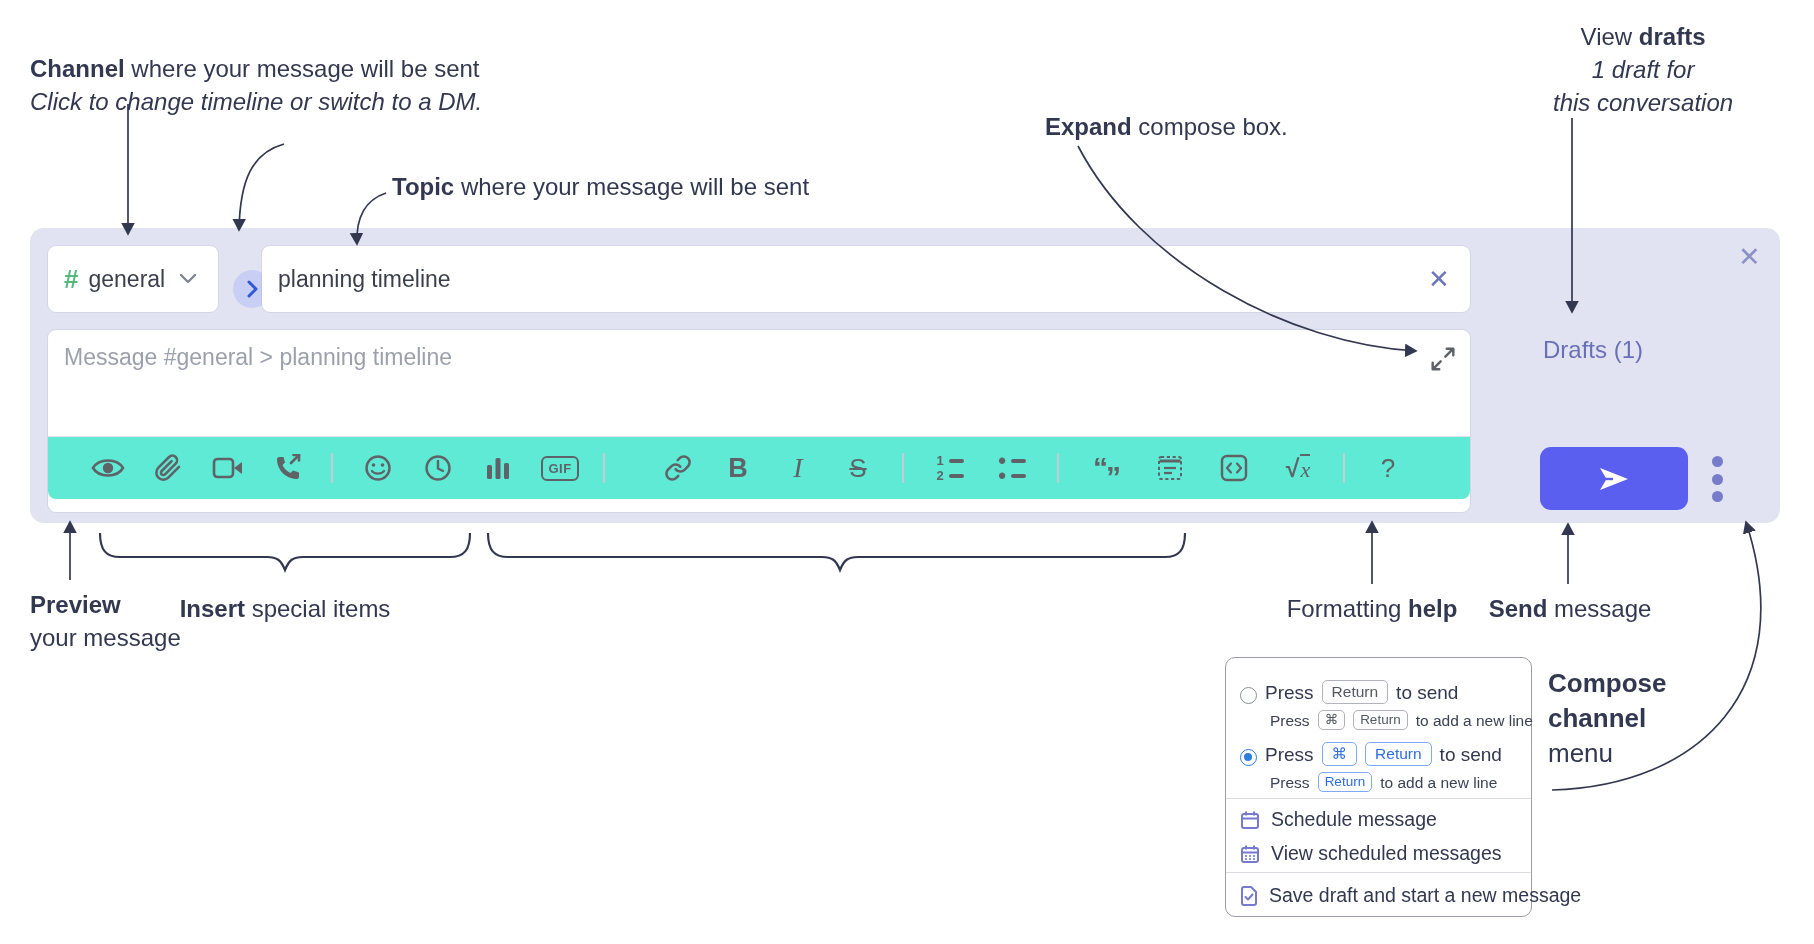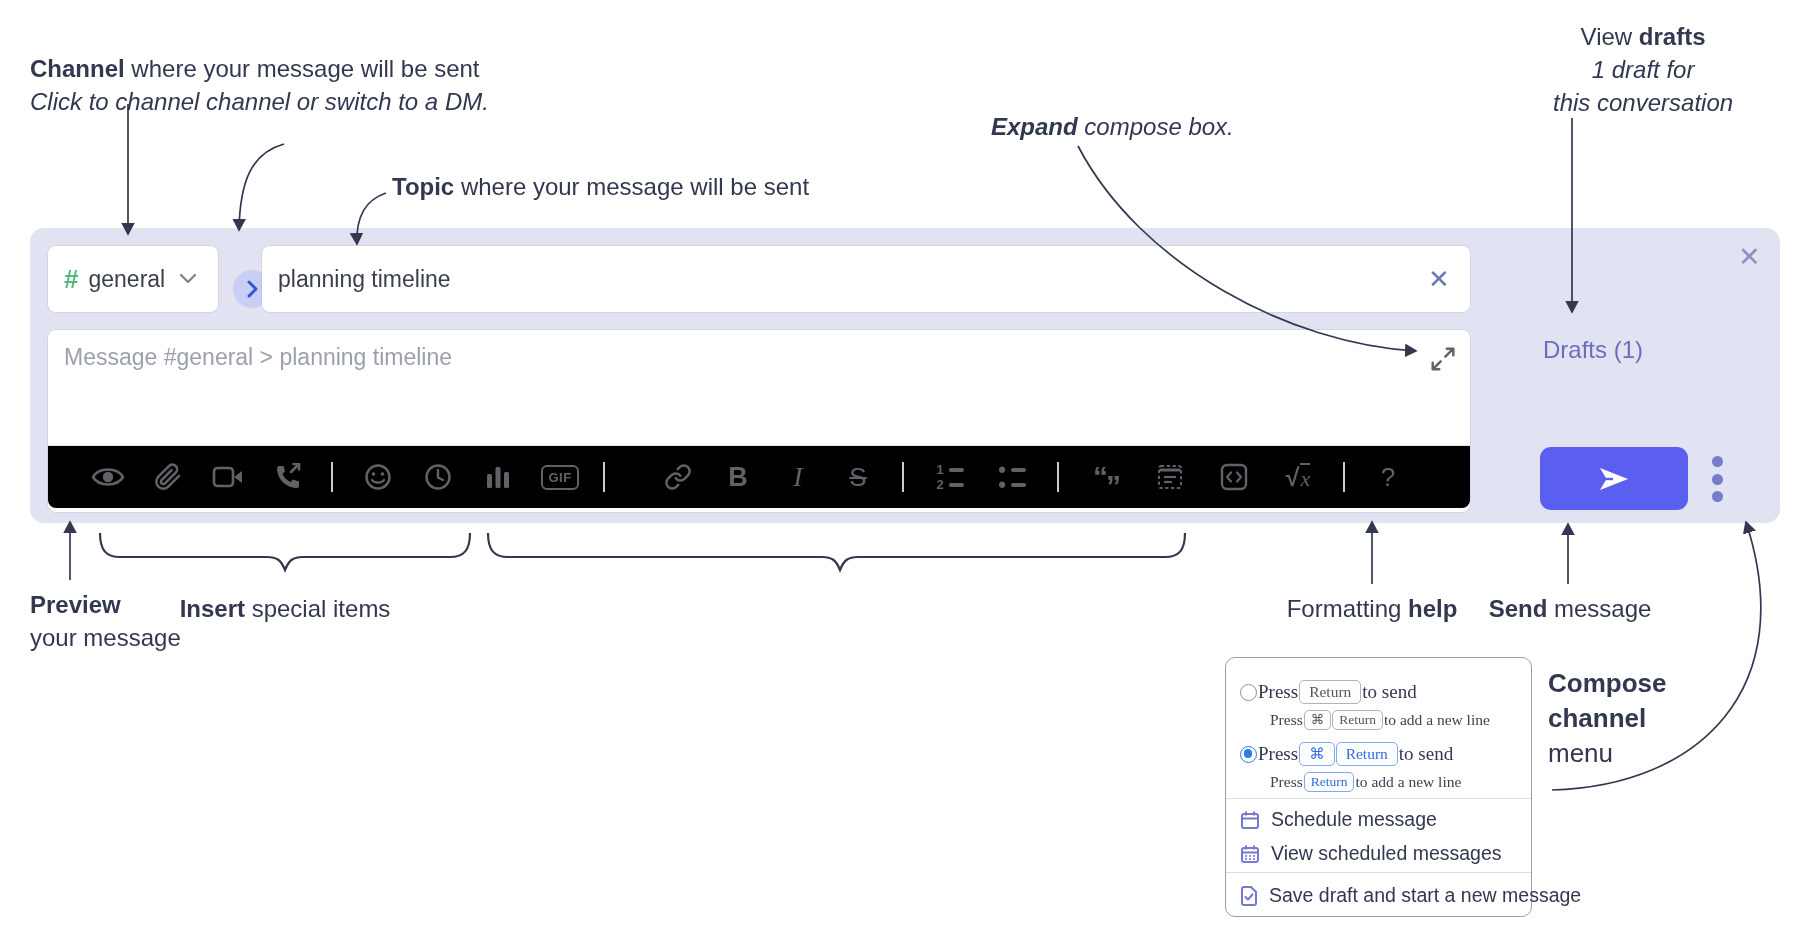--- a/index.html
+++ b/index.html
@@ -24,21 +24,21 @@
   #topic-input{position:absolute;left:232px;top:18px;width:1208px;height:66px;border:none;outline:none;
                font-family:"Liberation Sans",sans-serif;font-size:23px;color:#3a3f4b;padding:0 60px 0 16px;box-sizing:border-box;}
   #topic-clear{position:absolute;left:1398px;top:36px;font-size:26px;color:#6b77b9;cursor:pointer;line-height:30px;}
   #close-x{position:absolute;left:1708px;top:14px;font-size:27px;color:#8b91c7;cursor:pointer;line-height:30px;}
   #msgwrap{position:absolute;left:18px;top:102px;width:1422px;height:182px;}
   #msg-input{display:block;width:100%;height:118px;border:none;outline:none;resize:none;box-sizing:border-box;
              padding:14px 50px 0 16px;font-family:"Liberation Sans",sans-serif;font-size:23px;color:#3a3f4b;
              background:transparent;}
   #msg-input::placeholder{color:#9ba0ac;}
   #expand-btn{position:absolute;right:12px;top:14px;cursor:pointer;}
-  #toolbar{position:absolute;left:0;bottom:4px;width:100%;height:62px;background:#000000;
+  #toolbar{position:absolute;left:0;bottom:13px;width:100%;height:62px;background:#5eead4;
            border-radius:0 0 8px 8px;border-top:1px solid #e2e3ea;}
   .ticon{position:absolute;top:0;height:62px;display:flex;align-items:center;justify-content:center;
          width:44px;margin-left:-22px;color:#5f6368;cursor:pointer;}
   .tdiv{position:absolute;top:16px;width:2px;height:30px;background:#c9cbd4;margin-left:-1px;}
   .tb-b{font-weight:700;font-size:27px;}
   .tb-i{font-style:italic;font-family:"Liberation Serif",serif;font-size:28px;}
   .tb-s{font-size:26px;text-decoration:line-through;}
   .tb-q{font-size:30px;font-weight:700;letter-spacing:-2px;}
   .tb-help{font-size:26px;}
   .gifbox{border:2.4px solid #5f6368;border-radius:6px;font-size:13px;font-weight:700;padding:3px 5px;letter-spacing:0.5px;}
@@ -50,47 +50,47 @@
   .mathr{font-size:25px;font-weight:700;}
   #drafts-link{position:absolute;left:1513px;top:108px;font-size:24px;color:#6a70b8;cursor:pointer;}
   #send-btn{position:absolute;left:1510px;top:219px;width:148px;height:63px;background:#5b5ff0;border:none;
             border-radius:11px;display:flex;align-items:center;justify-content:center;cursor:pointer;}
   #compose-options-btn{position:absolute;left:1672px;top:226px;width:30px;height:50px;display:flex;
             flex-direction:column;align-items:center;justify-content:space-between;cursor:pointer;padding:2px 0;box-sizing:border-box;}
   .dot{width:11px;height:11px;border-radius:50%;background:#767cc9;}
   
   #popup{position:absolute;left:1225px;top:657px;width:307px;height:260px;background:#fff;
          border:1.6px solid #9b9ea6;border-radius:10px;z-index:4;box-sizing:border-box;}
-  .prow{position:absolute;left:14px;display:flex;align-items:center;gap:1px;white-space:nowrap;font-family:Liberation Serif, serif;}
+  .prow{position:absolute;left:14px;display:flex;align-items:flex-end;gap:8px;white-space:nowrap;}
   .ptext{font-size:19px;color:#323850;}
   .psub{font-size:15.5px;color:#3c4254;}
   .radio{width:17px;height:17px;border-radius:50%;border:1.6px solid #8b8f98;box-sizing:border-box;background:#fff;cursor:pointer;}
   .radio.sel{border:1.6px solid #2e7de0;position:relative;}
   .radio.sel::after{content:"";position:absolute;left:2.6px;top:2.6px;width:8.5px;height:8.5px;border-radius:50%;background:#2e7de0;}
   .key{display:inline-block;border:1.2px solid #b0b3ba;border-radius:5px;color:#55595f;background:#fdfdfd;
        font-size:15.5px;padding:1px 9px;line-height:20px;}
   .key.small{font-size:13.5px;padding:0 6px;line-height:18px;}
   .key.blue{border-color:#7faaf5;color:#2e6fe0;}
   .pdivider{position:absolute;left:0;width:100%;height:1px;background:#dcdde2;}
   .pitem{position:absolute;left:14px;display:flex;align-items:center;gap:11px;font-size:19.5px;color:#323850;cursor:pointer;white-space:nowrap;}
   .picon{color:#7579cf;display:flex;}
 </style>
 </head>
 <body>
 
 <div id="stage">
 
   <div class="abs ann" style="left:30px;top:20px;margin-top:32px;">
     <div><b>Channel</b><span> where your message will be sent</span></div>
-    <div class="ital">Click to channel channel or switch to a DM.</div>
+    <div class="ital">Click to change timeline or switch to a DM.</div>
   </div>
   <div class="abs ann" style="left:392px;top:170px;">
     <b>Topic</b><span> where your message will be sent</span>
   </div>
-  <div class="abs ann" style="left:991px;top:110px;font-style:italic;">
+  <div class="abs ann" style="left:1045px;top:110px;">
     <b>Expand</b><span> compose box.</span>
   </div>
   <div class="abs ann" style="left:1553px;top:20px;text-align:center;">
     <div><span>View </span><b>drafts</b></div>
     <div class="ital">1 draft for</div>
     <div class="ital">this conversation</div>
   </div>
 
   <div id="composebox">
     <div id="close-x">✕</div>

